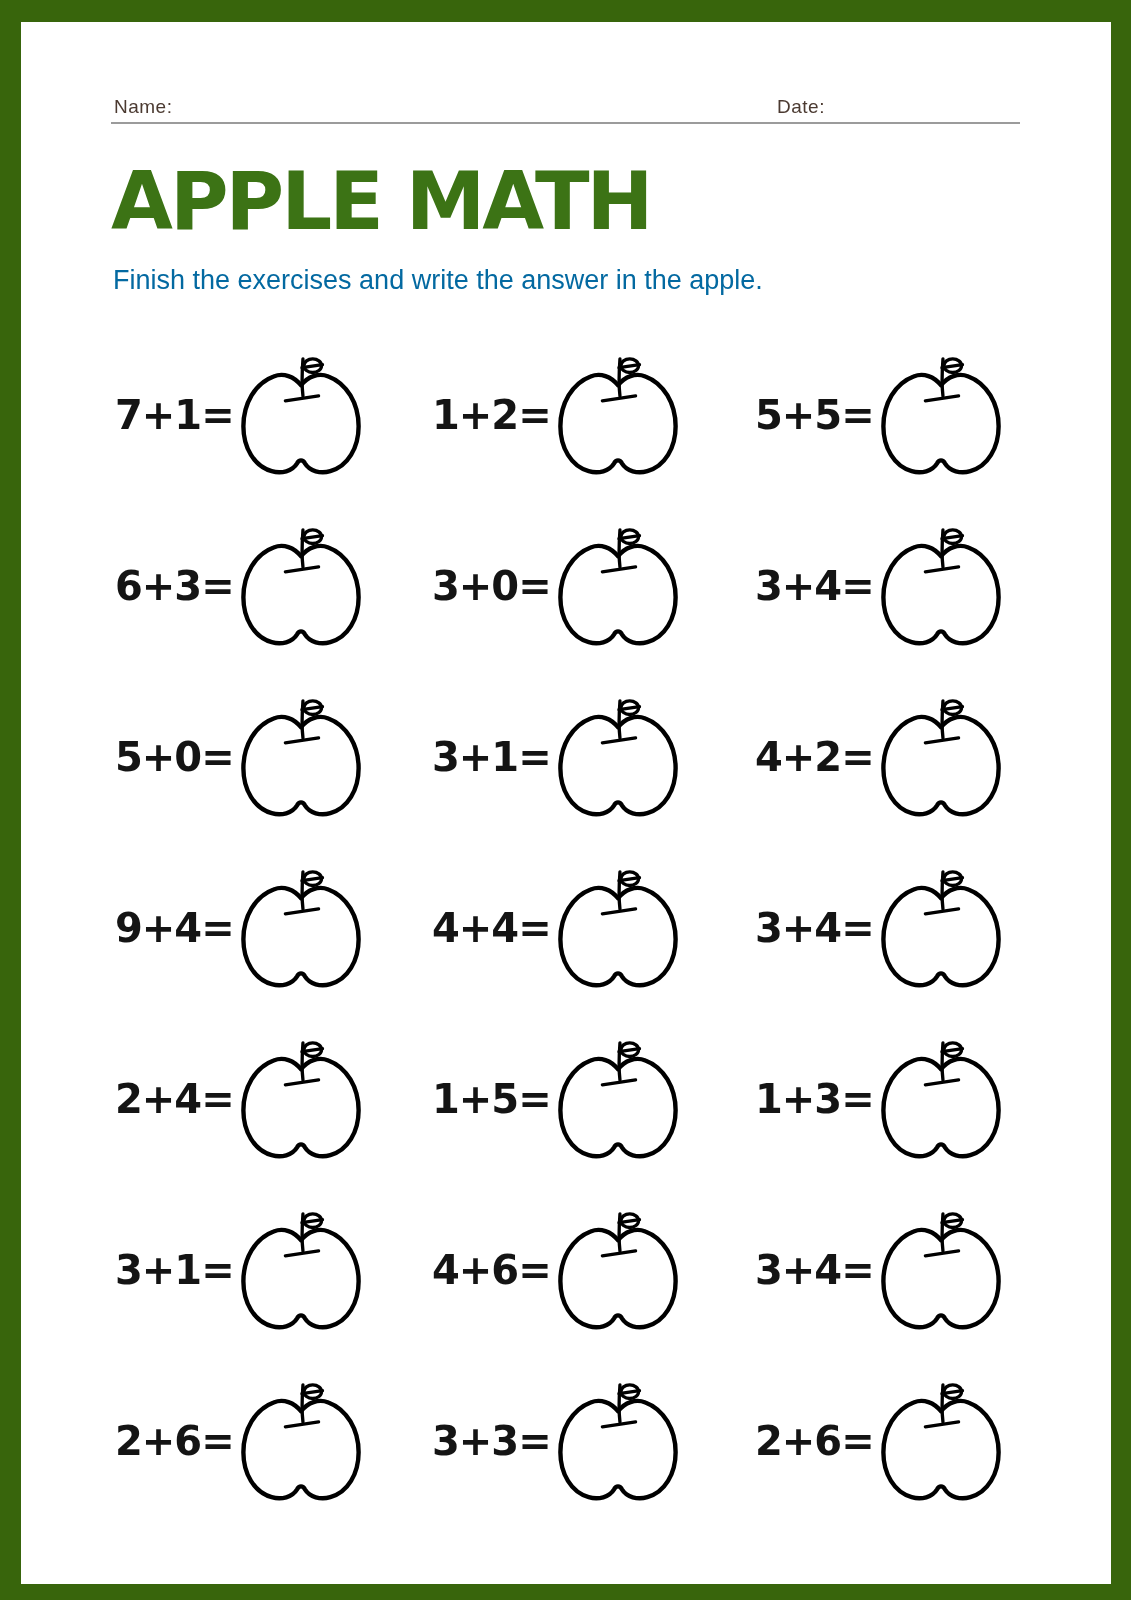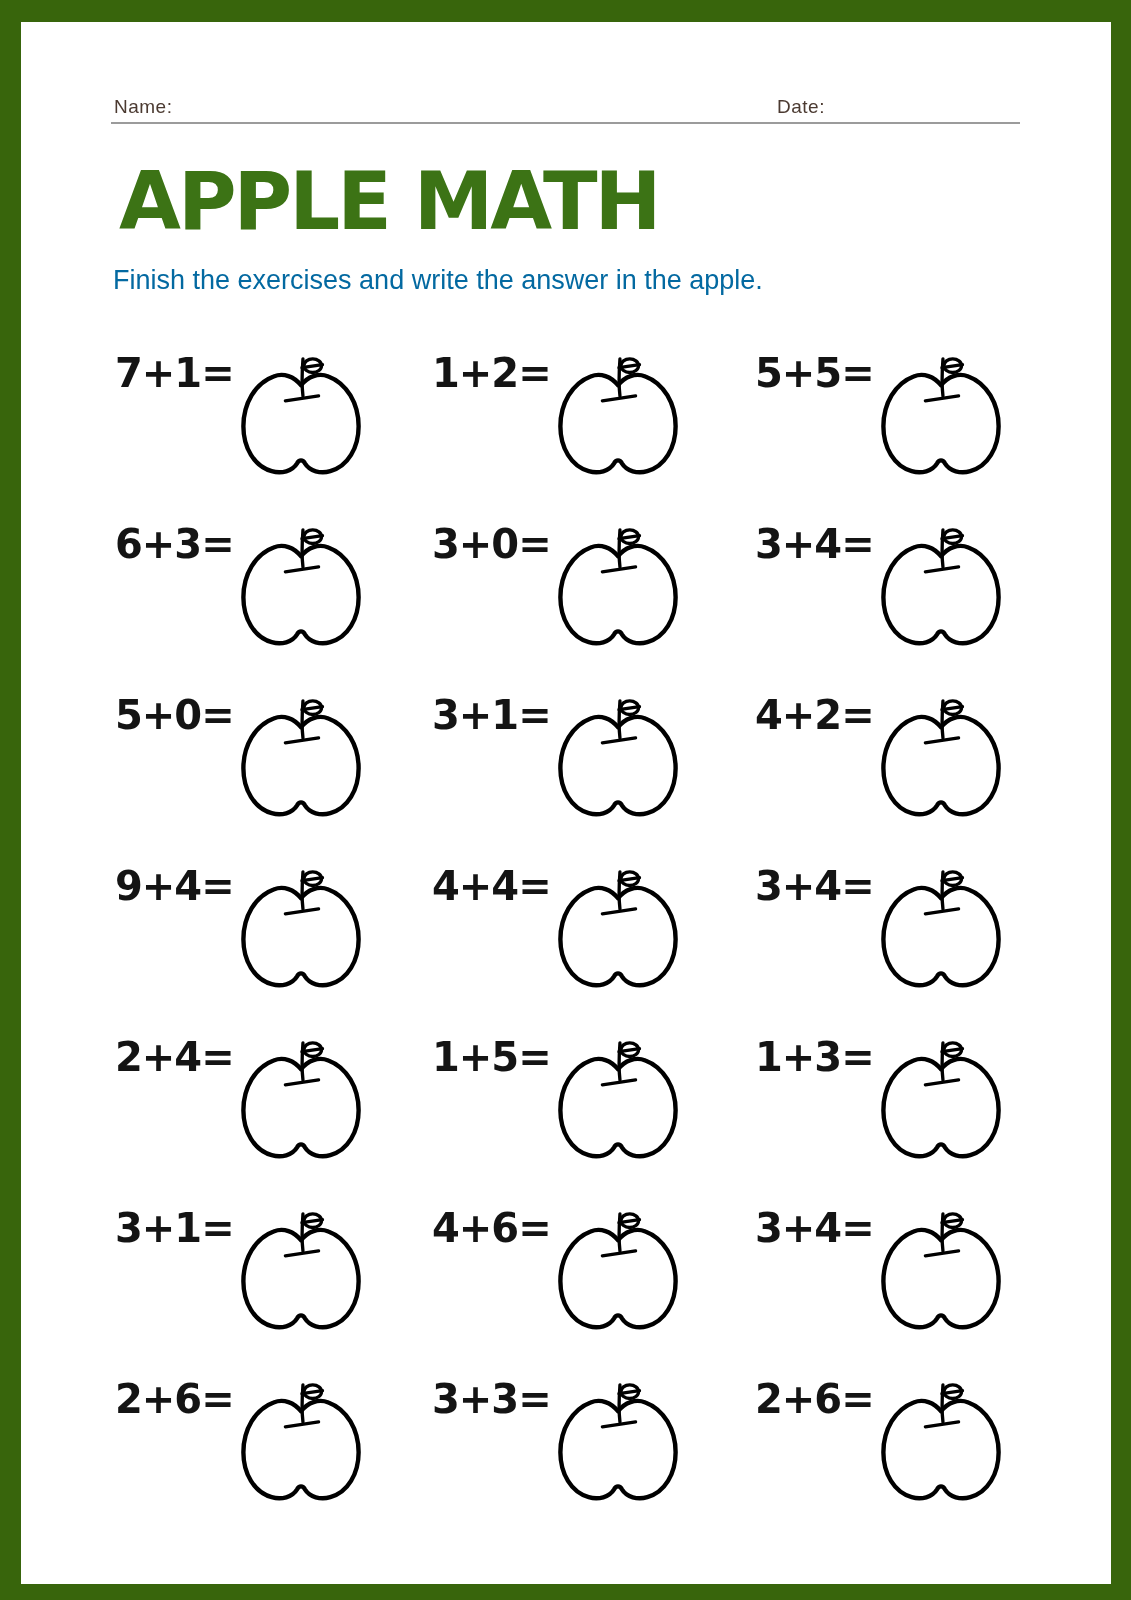--- a/index.html
+++ b/index.html
@@ -26,21 +26,21 @@
   .name-label { left:93px; }
   .date-label { left:756px; }
   .header-rule {
     position:absolute;
     left:90px; top:100px;
     width:909px; height:0;
     border-top:2px solid #9b9b9b;
   }
   .title {
     position:absolute;
-    left:98px; top:138px;
+    left:90px; top:138px;
     font-family:"DejaVu Sans", sans-serif;
     font-weight:bold;
     font-size:80px;
     line-height:1.05;
     letter-spacing:-3px;
     color:#3c7315;
   }
   .subtitle {
     position:absolute;
     left:92px; top:243px;
@@ -54,20 +54,21 @@
     grid-template-columns:317px 323px 280px;
     grid-auto-rows:171px;
   }
   .problem-cell {
     display:flex;
     align-items:flex-start;
   }
   .problem-expr {
     flex:0 0 124px;
     width:124px;
+    margin-top:42px;
     font-family:"DejaVu Sans", sans-serif;
     font-weight:bold;
     font-size:40px;
     line-height:1;
     letter-spacing:-1px;
     color:#141414;
     white-space:nowrap;
   }
   .apple {
     flex:0 0 auto;

